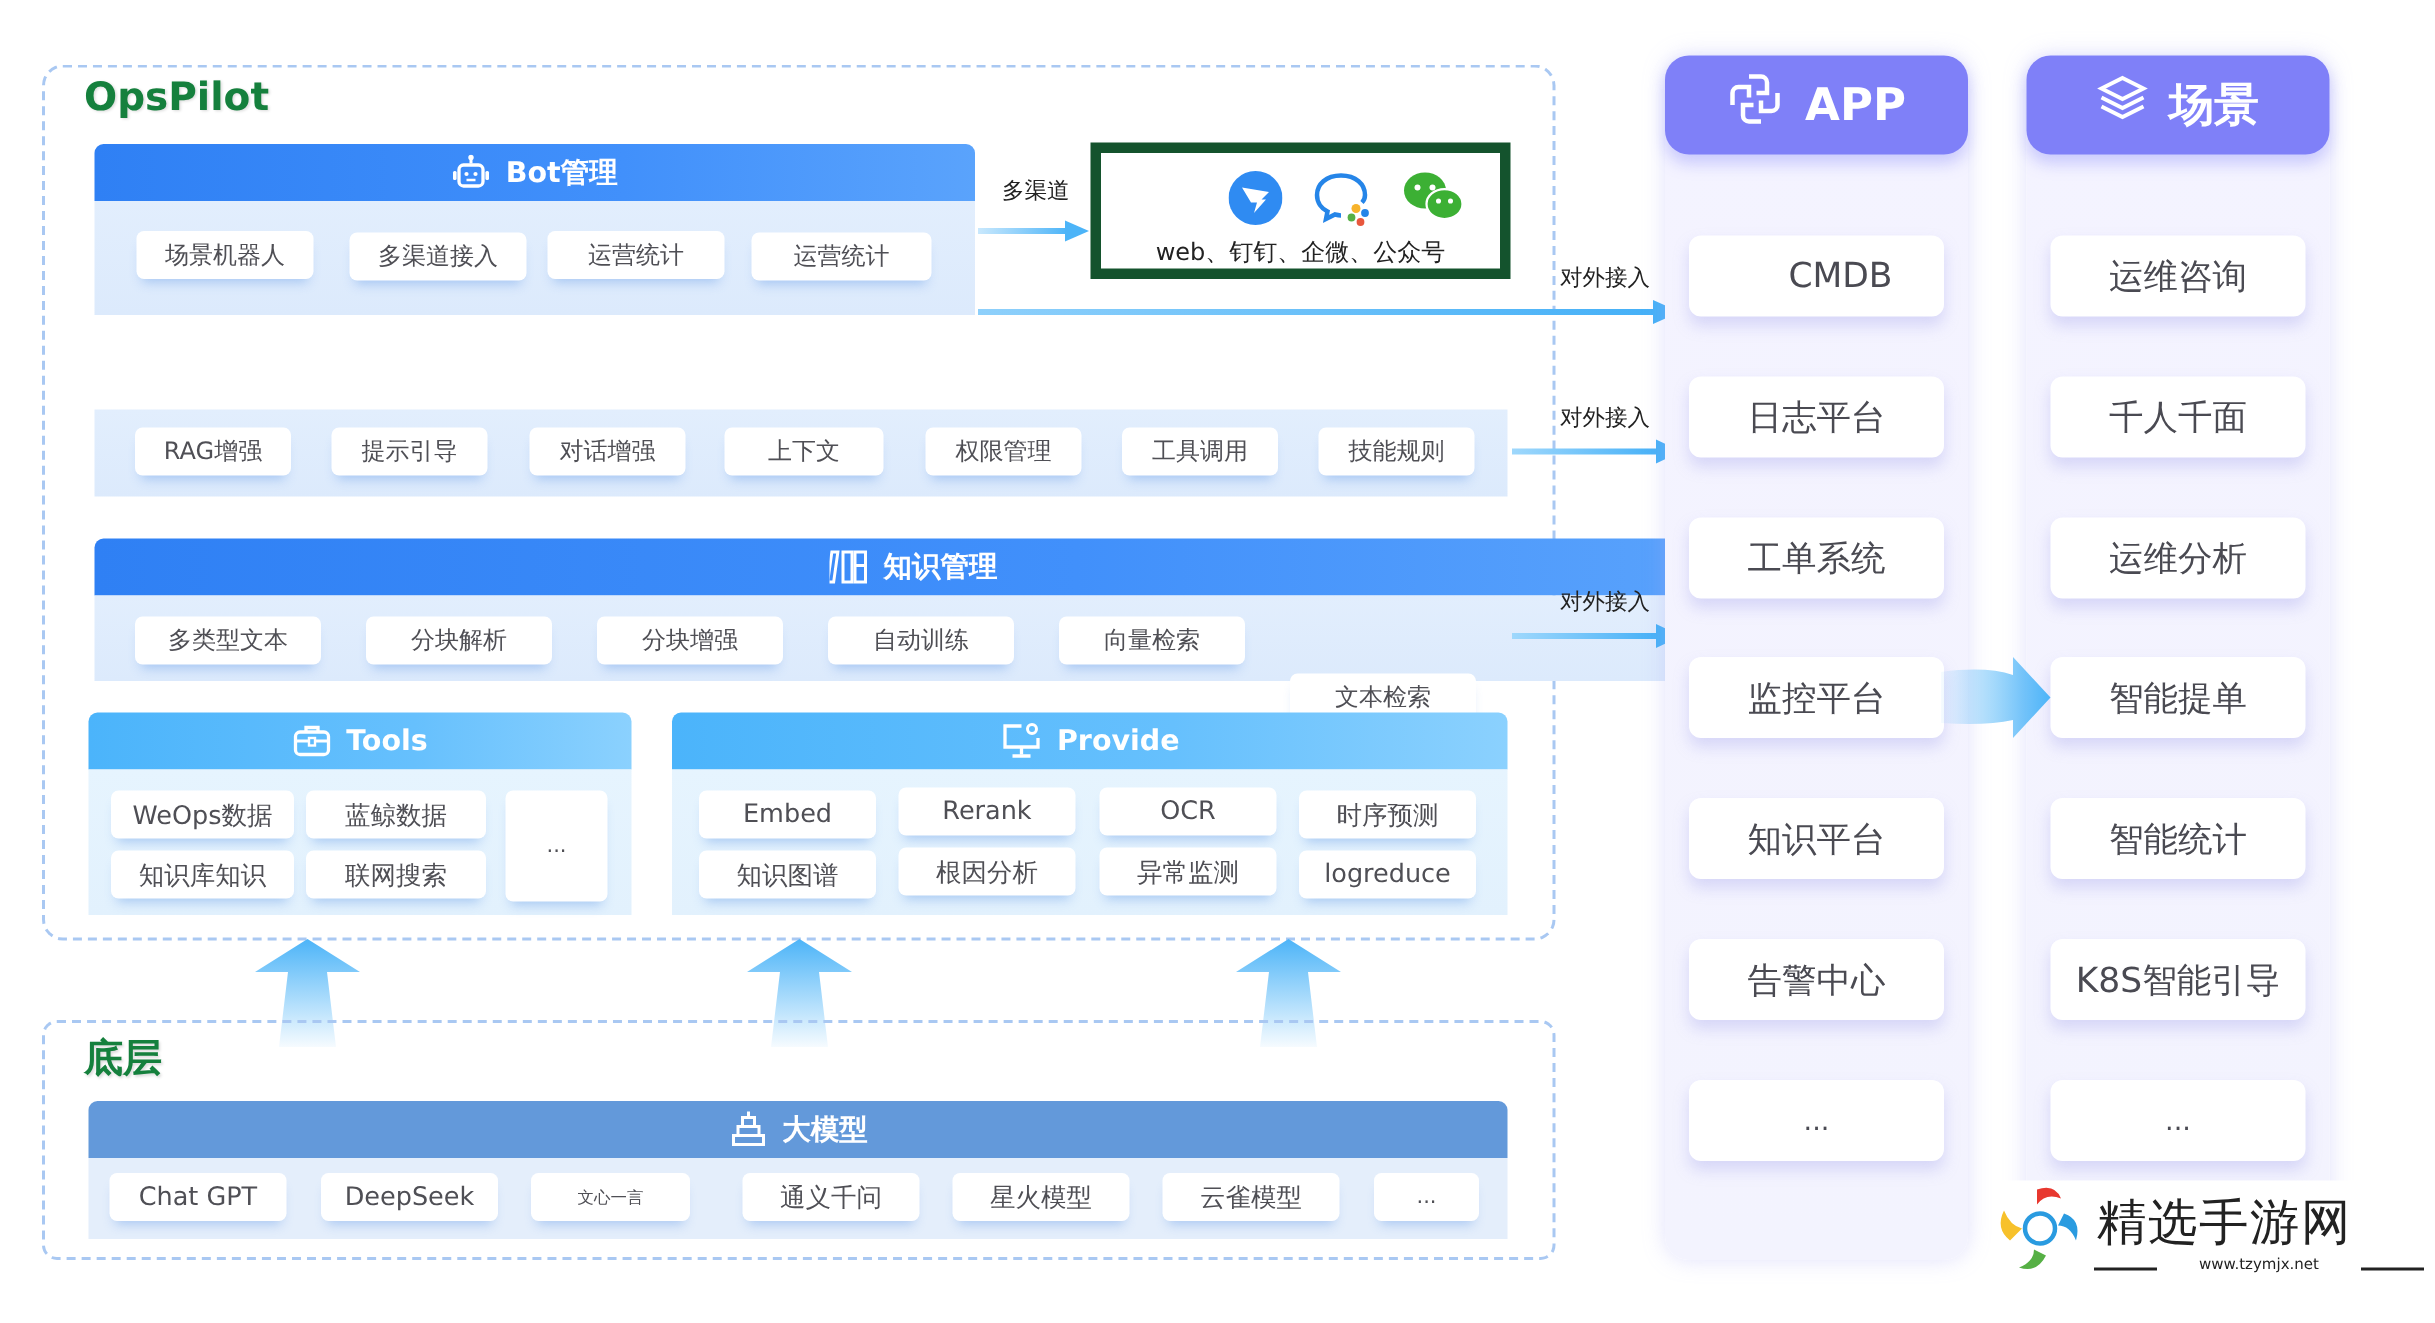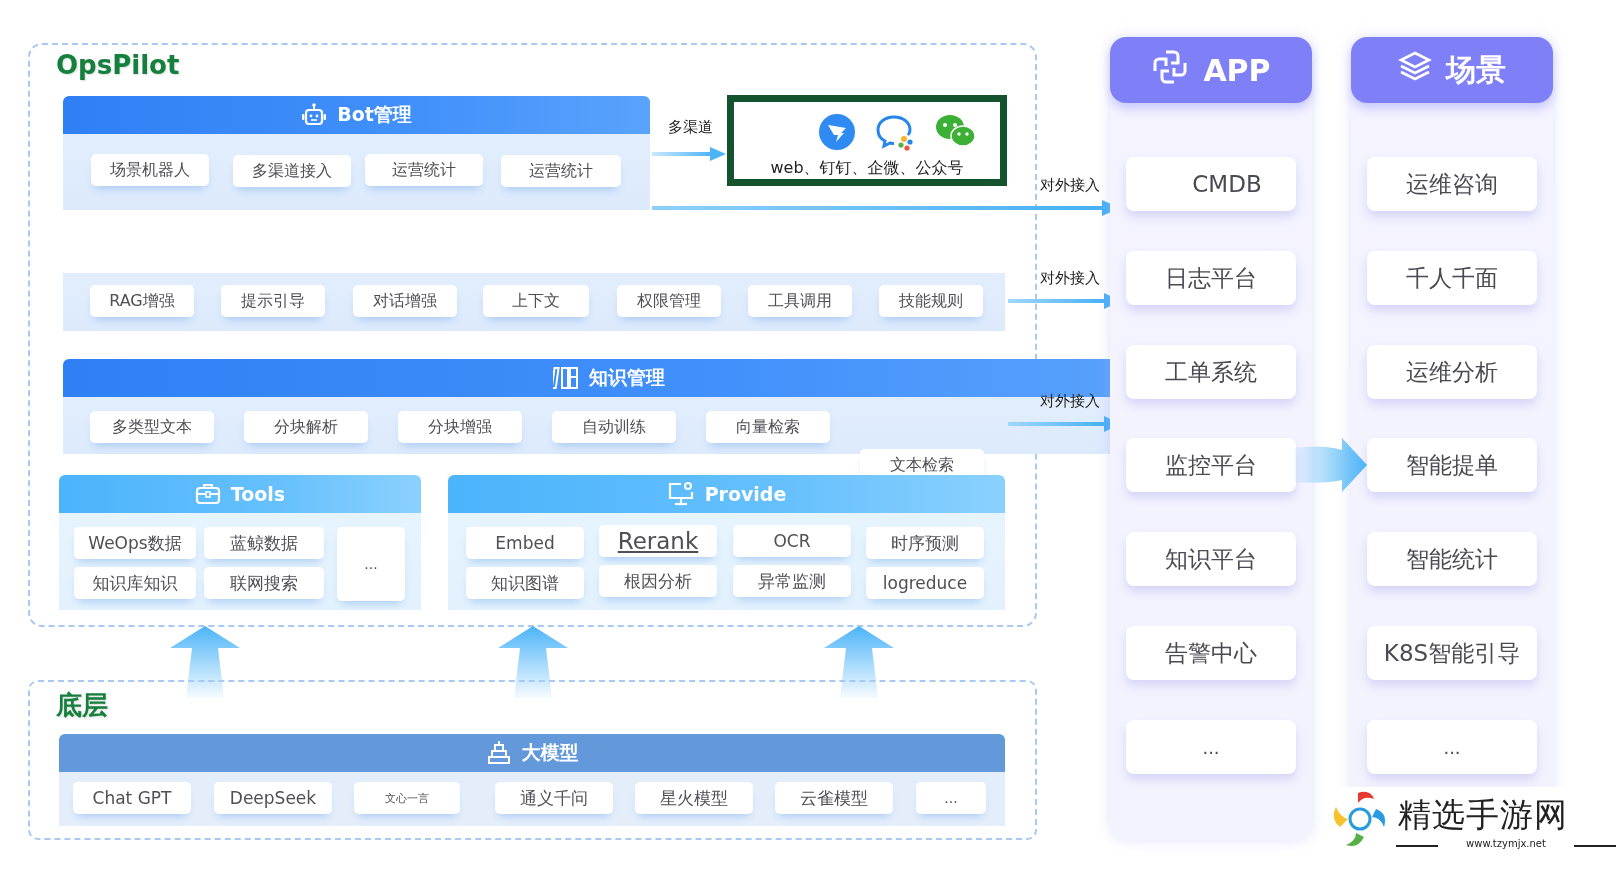--- a/index.html
+++ b/index.html
@@ -224,21 +224,21 @@
           <path d="M14 3 H3 V17 H25 V11" fill="none" stroke="#fff" stroke-width="2.2"></path>
           <line x1="14" y1="17" x2="14" y2="22" stroke="#fff" stroke-width="2.2"></line>
           <line x1="8" y1="23" x2="20" y2="23" stroke="#fff" stroke-width="2.2"></line>
           <circle cx="21" cy="5" r="3" fill="none" stroke="#fff" stroke-width="2"></circle>
         </svg>
     </span>
     <span>Provide</span>
   </div>
   <div class="sec-body light"></div>
   <div class="chip" style="left:18px;top:52px;width:118px;height:32px;font-size:17px;">Embed</div>
-  <div class="chip" style="left:151px;top:50px;width:118px;height:32px;font-size:23px;text-decoration:underline;">Rerank</div>
+  <div class="chip" style="left:151px;top:50px;width:118px;height:32px;font-size:17px;">Rerank</div>
   <div class="chip" style="left:285px;top:50px;width:118px;height:32px;font-size:17px;">OCR</div>
   <div class="chip" style="left:418px;top:52px;width:118px;height:32px;font-size:17px;">时序预测</div>
   <div class="chip" style="left:18px;top:92px;width:118px;height:32px;font-size:17px;">知识图谱</div>
   <div class="chip" style="left:151px;top:90px;width:118px;height:32px;font-size:17px;">根因分析</div>
   <div class="chip" style="left:285px;top:90px;width:118px;height:32px;font-size:17px;">异常监测</div>
   <div class="chip" style="left:418px;top:92px;width:118px;height:32px;font-size:17px;">logreduce</div>
 </div>
 
 <svg class="abs" style="left:168px;top:626px;" width="74" height="72" viewBox="0 0 74 72">
   <defs>

